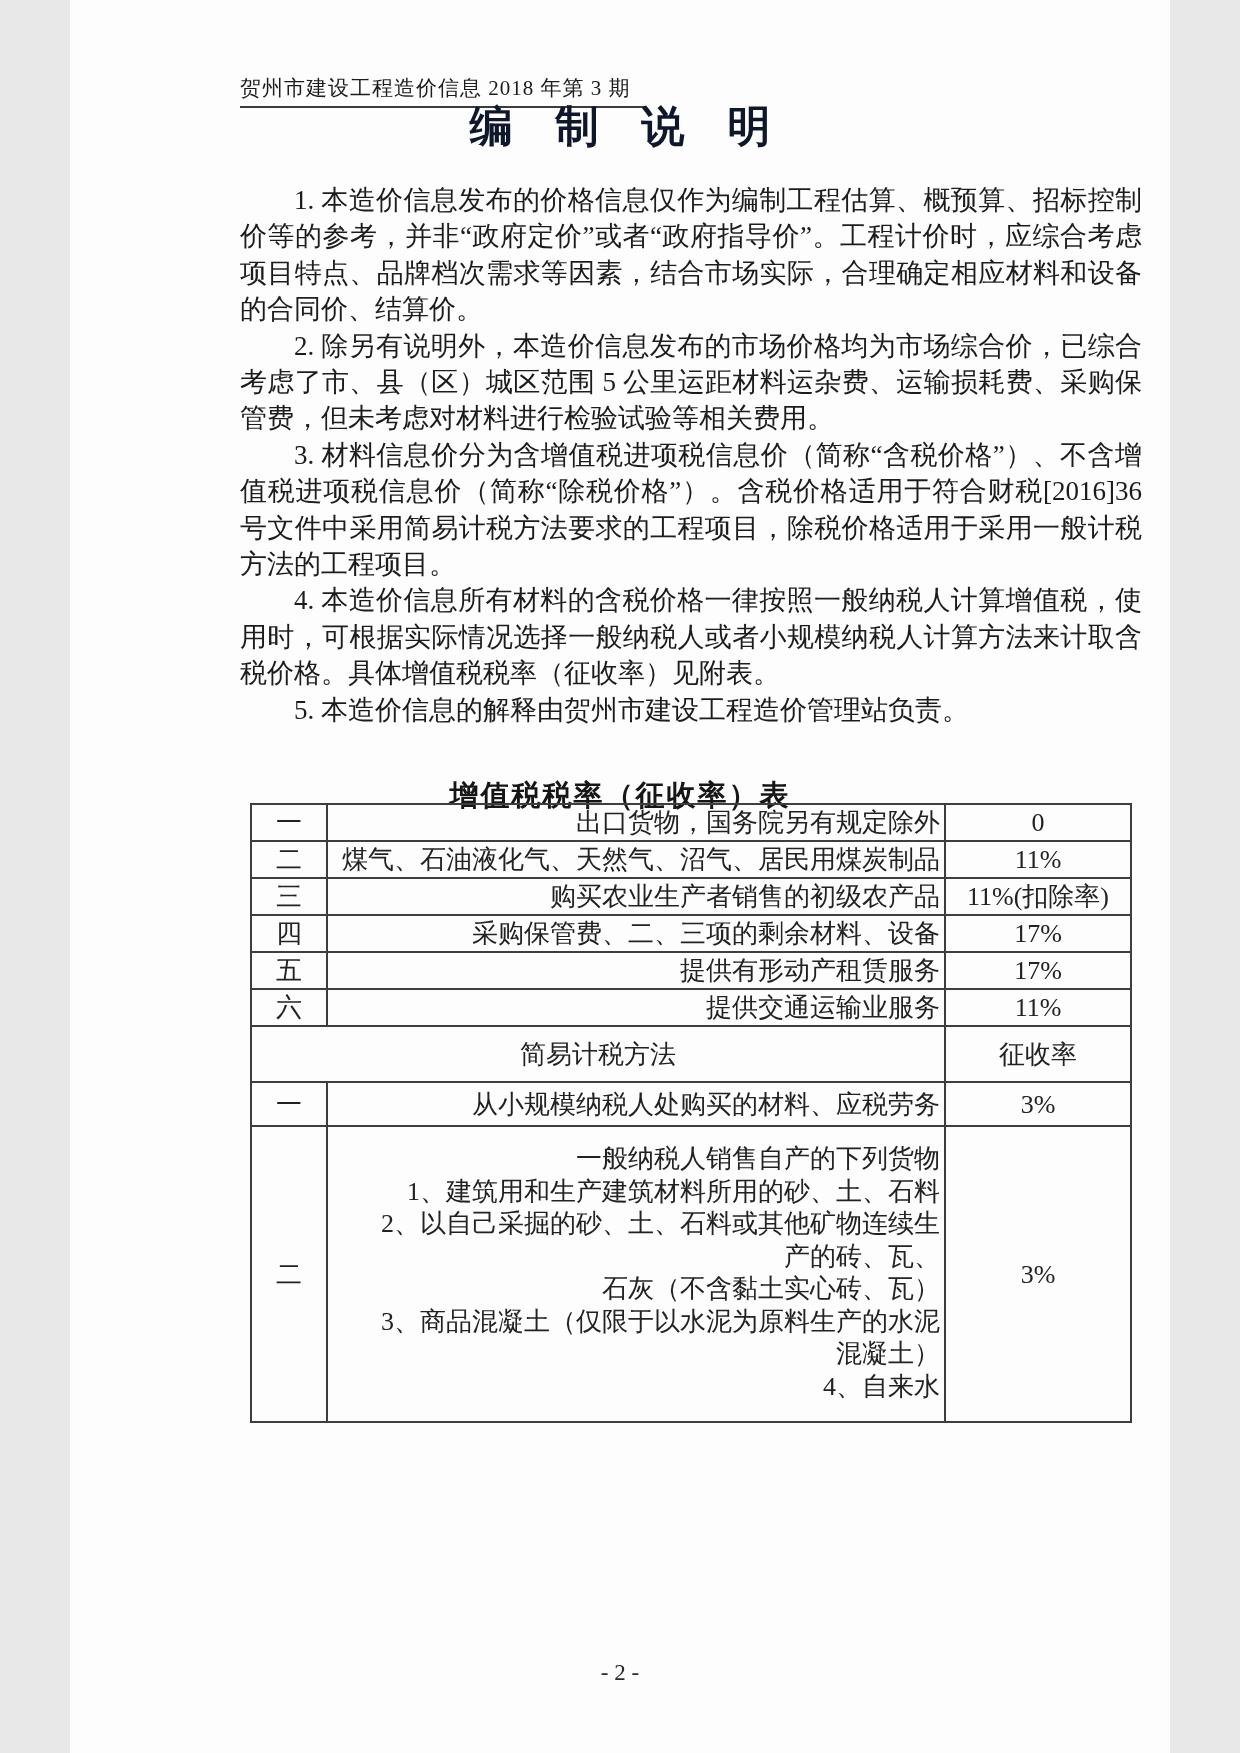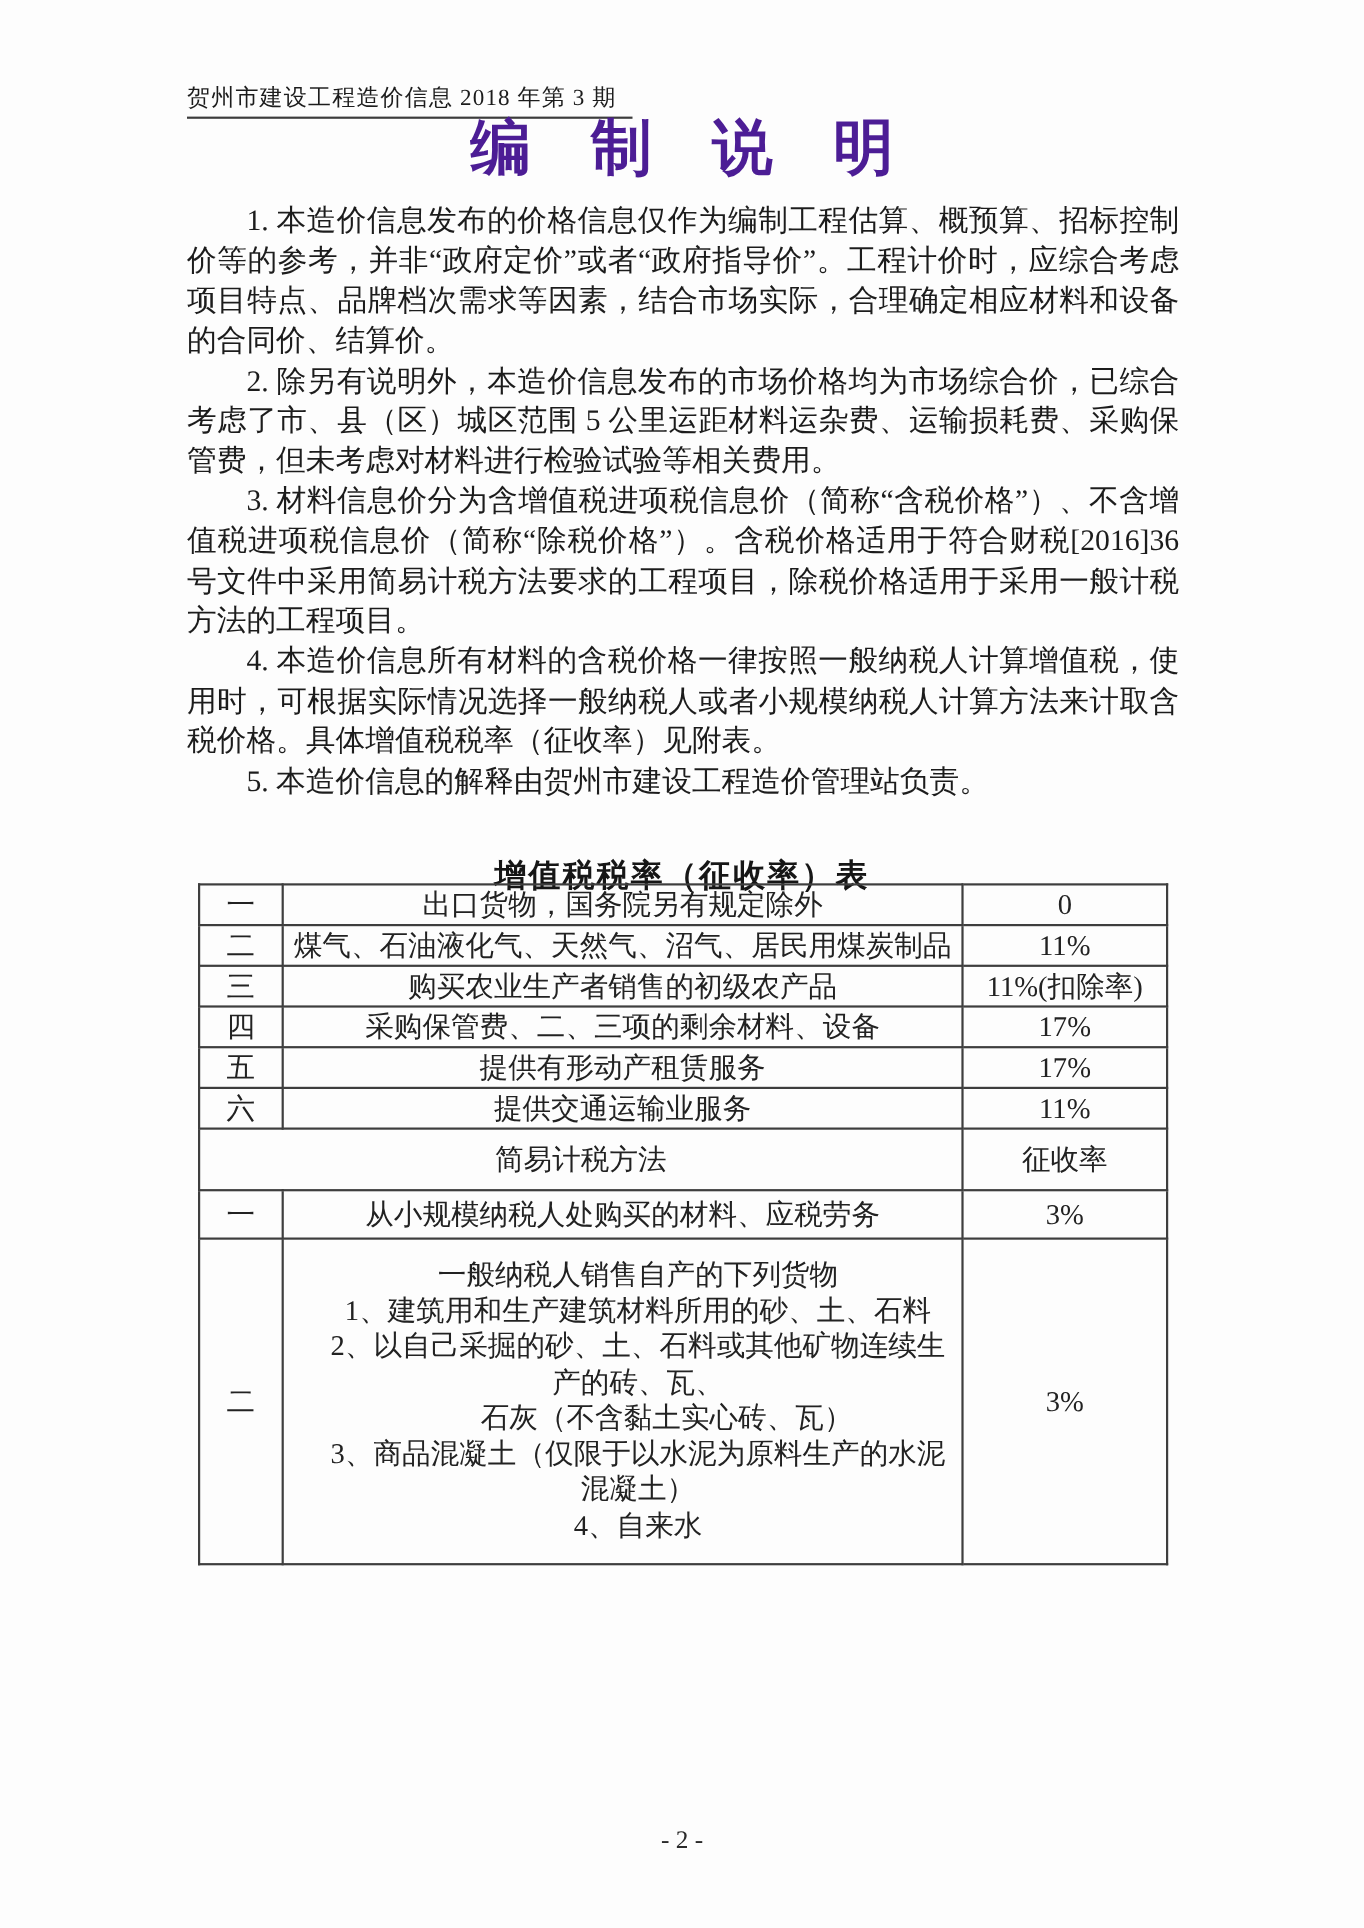--- a/index.html
+++ b/index.html
@@ -1,38 +1,38 @@
 <!DOCTYPE html>
 <html><head>
 <meta charset="utf-8">
 <style>
   html,body { margin:0; padding:0; background:#e8e8e8; }
   .page {
     position:relative;
-    width:1240px; height:1753px;
+    width:1100px; height:1753px;
     margin:0 auto;
     background:#fdfdfd;
     font-family:"Liberation Serif","DejaVu Serif",serif;
     color:#1c1c1c;
     overflow:hidden;
   }
   .doc-header {
     position:absolute; top:74px; left:170px;
     font-size:21px; letter-spacing:1px;
   }
   .doc-header .hdr-text {
     display:inline-block;
     border-bottom:2px solid #3c3c3c;
     padding-bottom:4px; padding-right:14px;
   }
   .doc-title {
     position:absolute; top:98px; left:0; width:100%;
     margin:0; text-align:center;
-    font-size:55px; font-weight:bold;
-    color:#4c1d95;
+    font-size:43px; font-weight:bold;
+    color:#0f172a;
   }
   .body-text {
     position:absolute; top:182px; left:170px; width:902px;
     font-size:27px; line-height:36.4px;
     text-align:justify;
   }
   .body-text p { margin:0; text-indent:2em; }
   .table-title {
     position:absolute; top:756px; left:0; width:100%;
     text-align:center; font-size:29px; font-weight:bold;
@@ -53,21 +53,21 @@
     vertical-align:middle;
   }
   col.no-col   { width:76px; }
   col.desc-col { width:618px; }
   col.rate-col { width:186px; }
   tr.hdr-row   { height:44px; }
   tr.hdr-row2  { height:56px; }
   tr.data-row  { height:33px; }
   tr.data-row2 { height:44px; }
   td.c-no   { text-align:center; }
-  td.c-desc { text-align:center; padding-left:20px; }
+  td.c-desc { text-align:right; padding-left:20px; }
   td.c-rate { text-align:center; }
   td.c-hdr  { text-align:center; }
   tr.big-row td { vertical-align:middle; }
   tr.big-row td.c-desc { padding-top:16px; padding-bottom:18px;padding-left:32px; }
   .multi-line .line { line-height:32.5px; }
   .multi-line .line.cont { padding-left:2em; }
   .page-number {
     position:absolute; top:1660px; left:0; width:100%;
     text-align:center; font-size:23px; color:#2a2a2a;
   }

